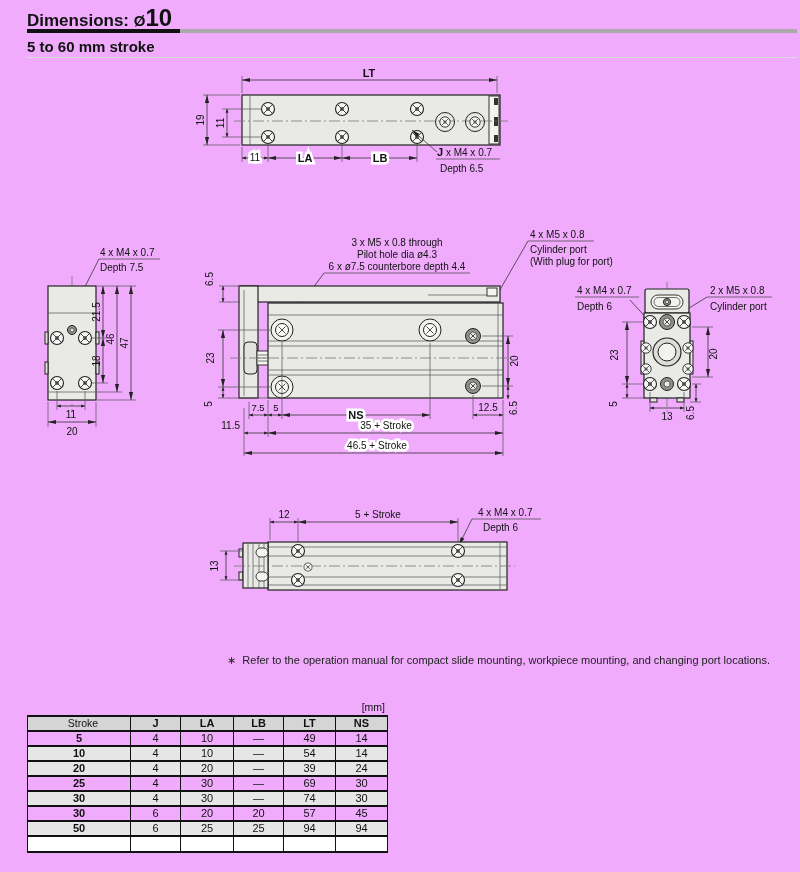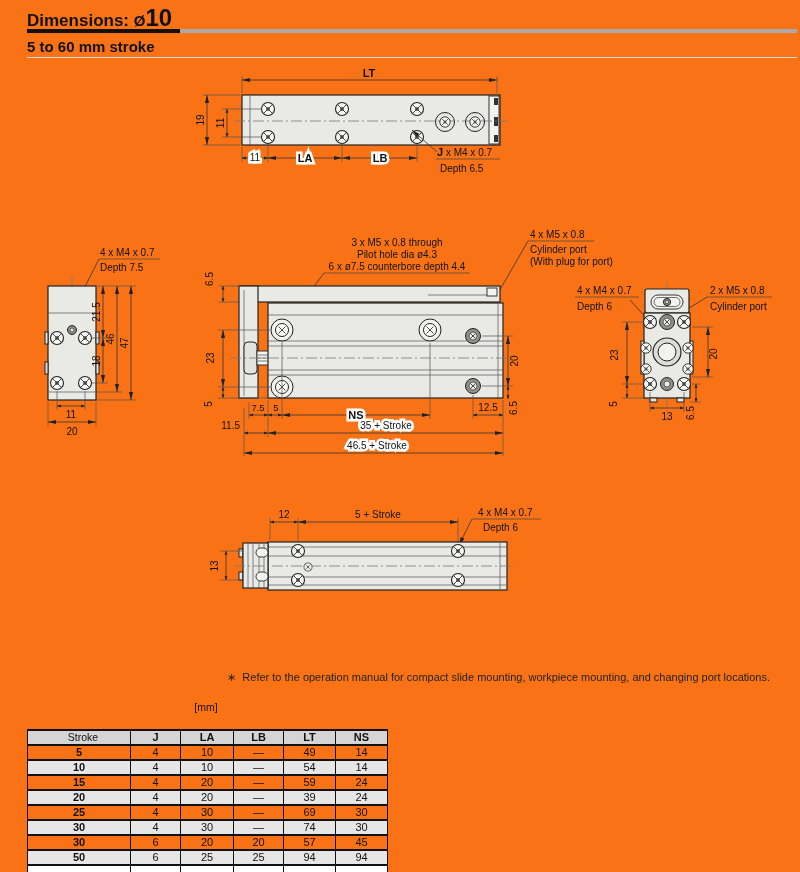--- a/index.html
+++ b/index.html
@@ -1,16 +1,16 @@
 <!DOCTYPE html>
 <html><head>
 <meta charset="utf-8">
 <style>
   html,body{margin:0;padding:0;background:#fff;}
-  .page{position:relative;width:800px;height:872px;background:#f97316;overflow:hidden;
+  .page{position:relative;width:800px;height:872px;background:#f0abfc;overflow:hidden;
         font-family:"Liberation Sans",sans-serif;color:#111;}
   
   .hdr{position:absolute;left:27px;top:4px;white-space:nowrap;}
   .hdr .t1{font-size:17px;font-weight:bold;}
   .hdr .t2{font-size:15px;font-weight:bold;}
   .hdr .t3{font-size:24px;font-weight:bold;}
   .rule{position:absolute;left:27px;top:29px;width:770px;height:4px;
         background:linear-gradient(to right,#111 0,#111 153px,#aaa 153px,#aaa 100%);}
   .sub{position:absolute;left:27px;top:38px;font-size:15px;font-weight:bold;}
   .hair{position:absolute;left:27px;top:57px;width:770px;height:1px;background:#dcdcdc;}
@@ -29,24 +29,24 @@
   .b{font-weight:bold;}
   .fs9{font-size:9.5px;}
   .fs11{font-size:11px;}
   .holec{fill:#f6f6f4;stroke:#222;stroke-width:1.1;}
   .xc{stroke:#333;stroke-width:0.9;fill:none;}
   .cb1{fill:#f2f2ef;stroke:#222;stroke-width:1;}
   .cb2{fill:#fdfdfc;stroke:#222;stroke-width:1;}
   .dk1{fill:#8f8f8c;stroke:#222;stroke-width:1;}
   .dk2{fill:#eceae6;stroke:#333;stroke-width:0.7;}
   
-  .note{position:absolute;left:227px;top:671px;font-size:11px;color:#222;}
+  .note{position:absolute;left:227px;top:654px;font-size:11px;color:#222;}
   
   .tblwrap{position:absolute;left:27px;top:701px;width:360px;}
-  .mm{font-size:10.5px;text-align:center;margin:0 2px 16px 0;}
+  .mm{font-size:10.5px;text-align:right;margin:0 2px 2px 0;}
   table.dim{border-collapse:collapse;width:360px;table-layout:fixed;}
   table.dim th,table.dim td{border:1px solid #111;border-top-width:2px;border-bottom-width:2px;
       text-align:center;font-size:11px;height:12.5px;padding:0;line-height:13px;}
   table.dim th{background:#d5d5d5;font-weight:bold;}
   table.dim th.stroke-head{font-weight:normal;font-size:10.5px;padding-left:8px;}
   table.dim tr.alt td{background:#e6e6e6;}
   table.dim td.stroke-col{font-weight:bold;}
   table.dim tr.stub td{height:14px;background:#fff;}
 </style>
 </head>
@@ -403,28 +403,20 @@
             <td>14</td>
           </tr>
           <tr class="alt">
             <td class="stroke-col">10</td>
             <td>4</td>
             <td>10</td>
             <td>—</td>
             <td>54</td>
             <td>14</td>
           </tr>
-          <tr>
-            <td class="stroke-col">15</td>
-            <td>4</td>
-            <td>20</td>
-            <td>—</td>
-            <td>59</td>
-            <td>24</td>
-          </tr>
           <tr class="alt">
             <td class="stroke-col">20</td>
             <td>4</td>
             <td>20</td>
             <td>—</td>
             <td>39</td>
             <td>24</td>
           </tr>
           <tr>
             <td class="stroke-col">25</td>

